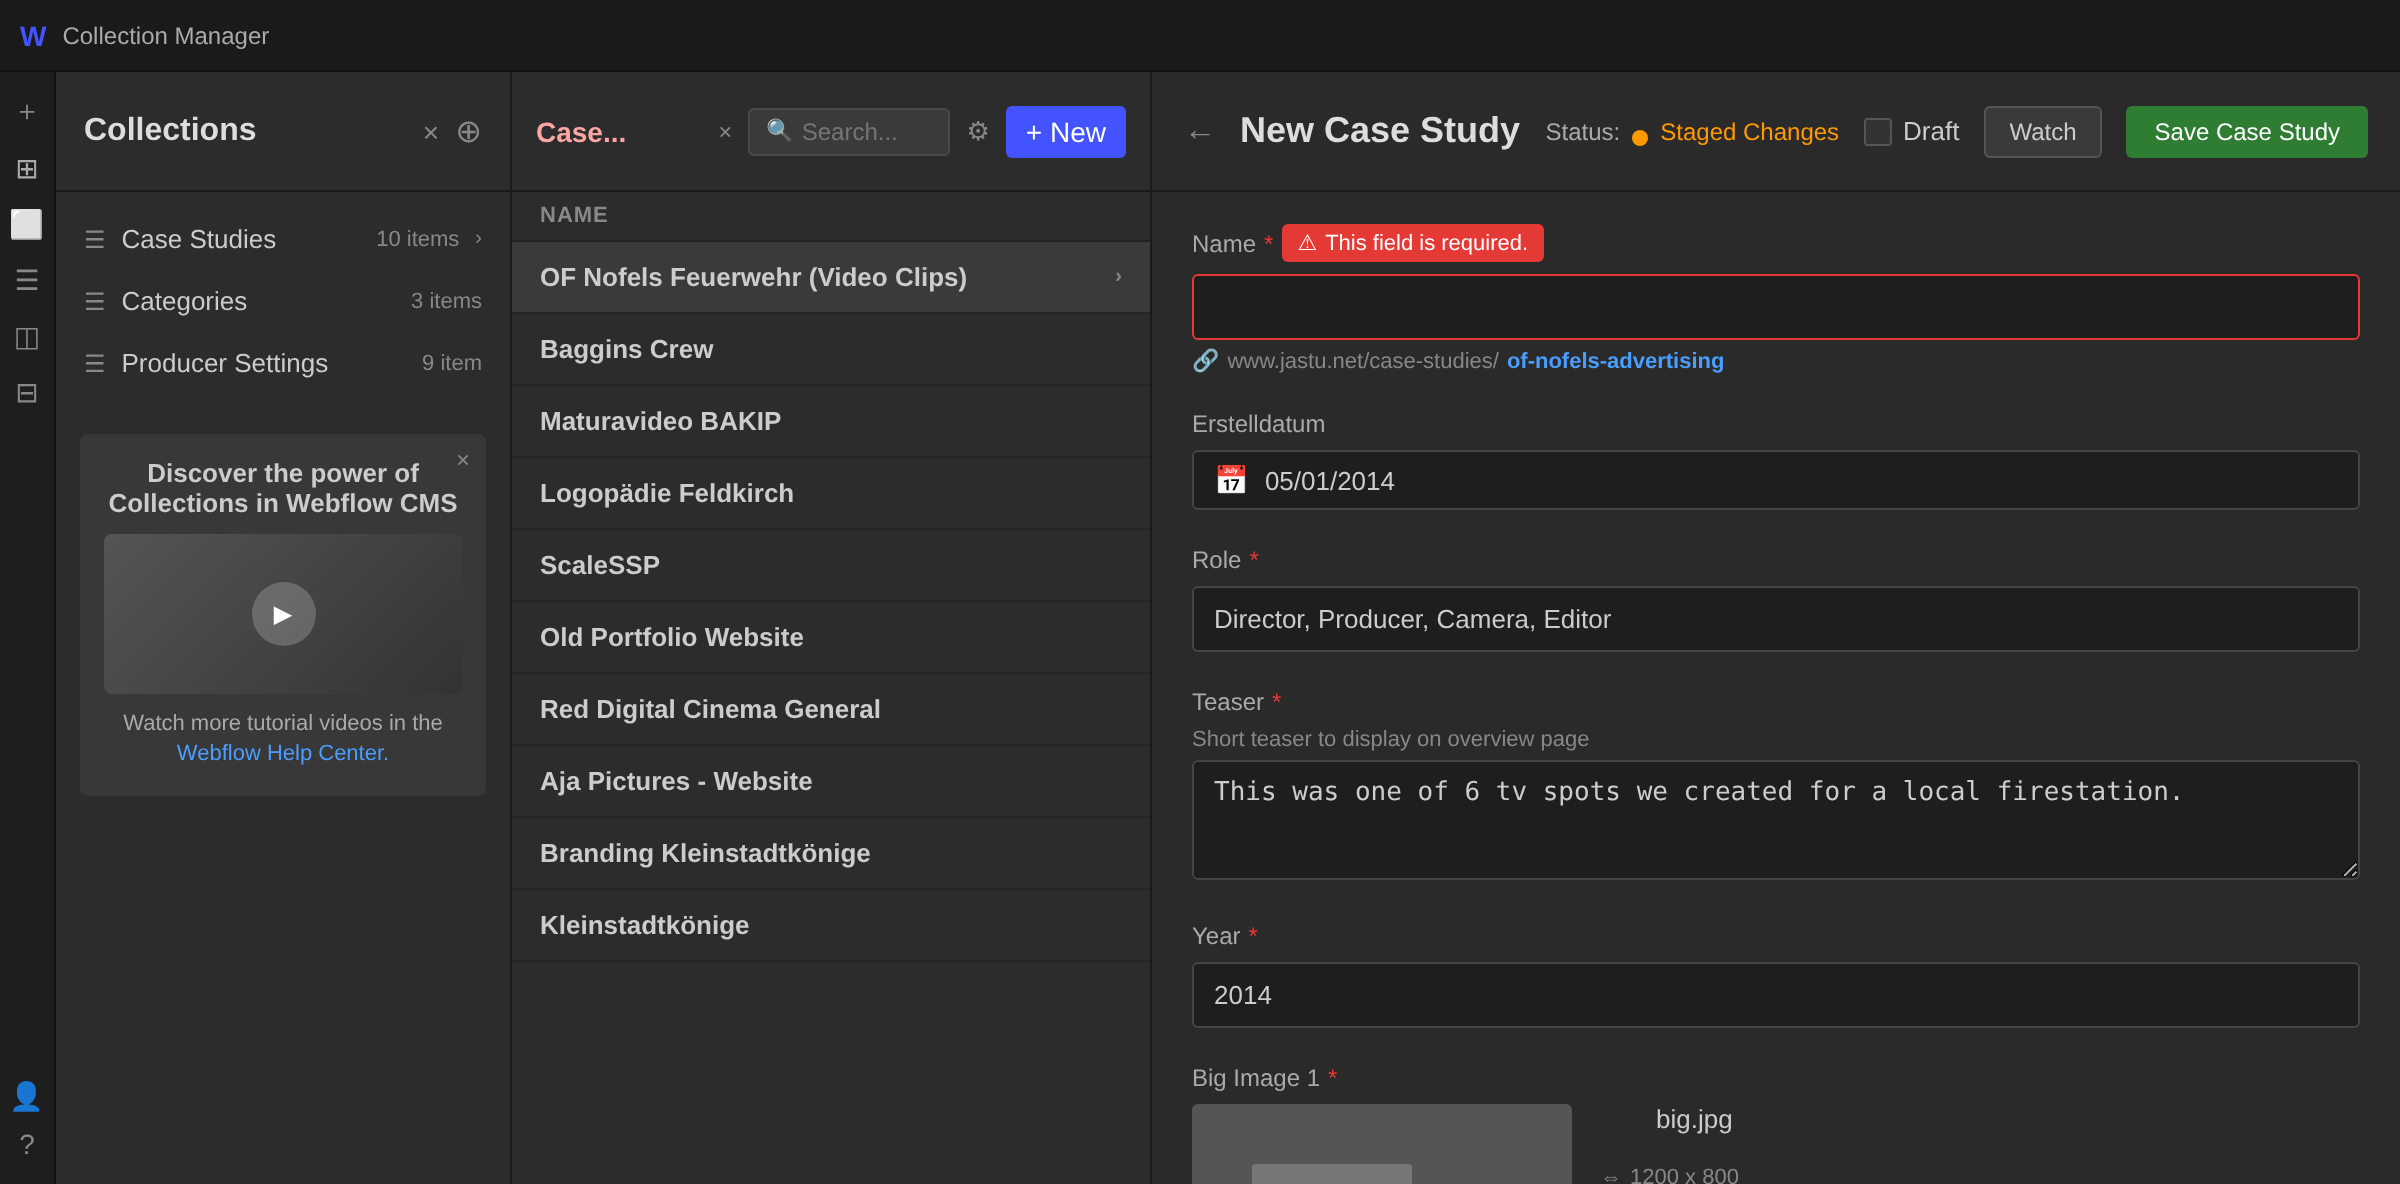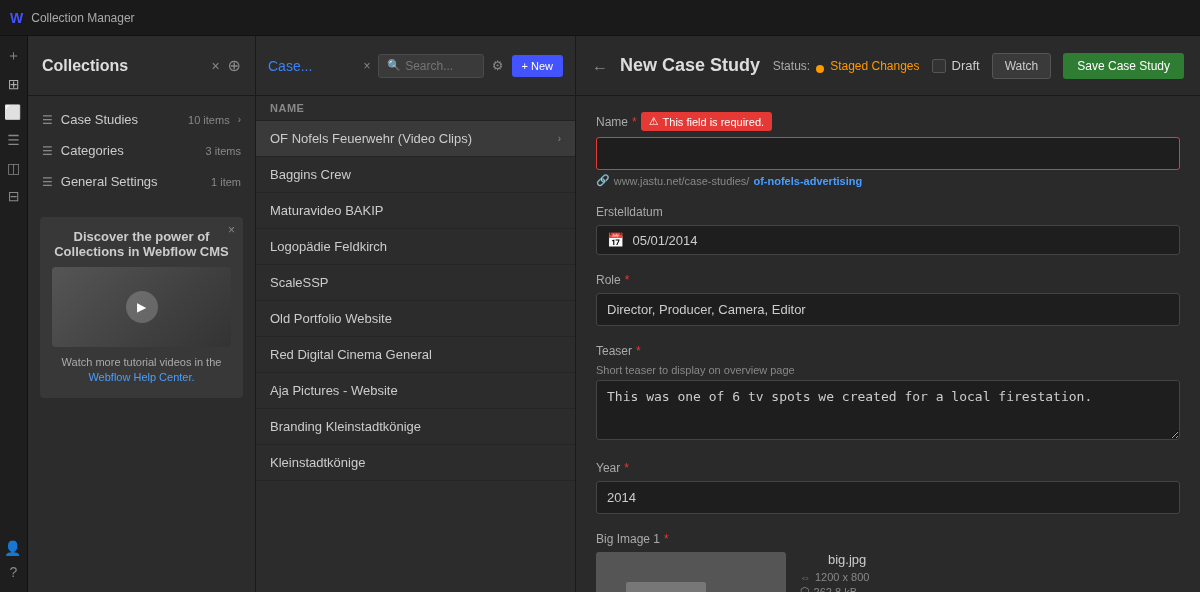--- a/index.html
+++ b/index.html
@@ -36,29 +36,29 @@
     .promo-close { position: absolute; top: 6px; right: 8px; color: #888; cursor: pointer; font-size: 12px; }
     .promo-title { color: #ccc; font-size: 13px; font-weight: 700; margin-bottom: 8px; }
     .promo-thumb { background: #222; border-radius: 4px; height: 80px; display: flex; align-items: center; justify-content: center; margin-bottom: 8px; position: relative; overflow: hidden; }
     .promo-play { width: 32px; height: 32px; background: rgba(255,255,255,0.2); border-radius: 50%; display: flex; align-items: center; justify-content: center; color: white; font-size: 12px; }
     .promo-desc { color: #aaa; font-size: 11px; line-height: 1.4; }
     .promo-link { color: #4a9eff; font-size: 11px; text-decoration: none; }
 
     
     .casestudies-panel { width: 320px; background: #2c2c2c; display: flex; flex-direction: column; border-right: 1px solid #1a1a1a; flex-shrink: 0; }
     .cs-header { height: 60px; display: flex; align-items: center; padding: 0 12px; gap: 8px; border-bottom: 1px solid #1a1a1a; }
-    .cs-title { font-size: 14px; font-weight: 400; color: #3b82f6; flex: 1; }
+    .cs-title { font-size: 14px; font-weight: 700; color: #fca5a5; flex: 1; }
     .cs-close { color: #888; cursor: pointer; font-size: 12px; }
     .cs-search { flex: 1; background: #3a3a3a; border: 1px solid #4a4a4a; border-radius: 3px; padding: 4px 8px; color: #ccc; font-size: 12px; display: flex; align-items: center; gap: 4px; }
     .cs-search input { background: transparent; border: none; outline: none; color: #7dd3fc; font-size: 12px; width: 100%; }
     .cs-gear { color: #888; cursor: pointer; }
-    .cs-new-btn { background: #4353ff; color: white; border: none; border-radius: 3px; padding: 5px 10px; font-size: 11px; cursor: pointer; display: flex; align-items: center; gap: 4px; }
+    .cs-new-btn { background: #4353ff; color: white; border: none; border-radius: 3px; padding: 5px 10px; font-size: 14px; cursor: pointer; display: flex; align-items: center; gap: 4px; }
 
     .cs-col-header { padding: 6px 14px; color: #888; font-size: 11px; font-weight: 600; text-transform: uppercase; letter-spacing: 0.5px; border-bottom: 1px solid #222; }
-    .cs-list { overflow-y: auto; flex: 1; }
+    .cs-list { overflow-y: auto; flex: 1; font-weight: bold; }
     .cs-row { display: flex; align-items: center; padding: 10px 14px; cursor: pointer; border-bottom: 1px solid #252525; }
     .cs-row.active { background: #3a3a3a; }
     .cs-row-name { flex: 1; color: #ccc; font-size: 13px; }
     .cs-row-chevron { color: #888; font-size: 10px; }
 
     
     .form-panel { flex: 1; background: #2a2a2a; display: flex; flex-direction: column; overflow: hidden; }
     .form-header { height: 60px; display: flex; align-items: center; padding: 0 16px; gap: 12px; border-bottom: 1px solid #1a1a1a; flex-shrink: 0; }
     .form-back { color: #888; cursor: pointer; font-size: 16px; }
     .form-title { font-size: 18px; font-weight: 600; color: #ddd; flex: 1; }
@@ -81,21 +81,21 @@
     .field-url { font-size: 11px; color: #888; margin-top: 4px; display: flex; align-items: center; gap: 4px; }
     .field-url-bold { color: #4a9eff; font-weight: bold; }
 
     .date-input-wrap { display: flex; align-items: center; gap: 8px; background: #1e1e1e; border: 1px solid #444; border-radius: 3px; padding: 6px 10px; }
     .date-icon { color: #888; font-size: 14px; }
     .date-input { background: transparent; border: none; outline: none; color: #ccc; font-size: 13px; flex: 1; }
 
     .image-field { display: flex; gap: 14px; align-items: flex-start; }
     .image-thumb { width: 190px; height: 120px; background: #333; border-radius: 3px; overflow: hidden; display: flex; align-items: center; justify-content: center; flex-shrink: 0; }
     .image-info { flex: 1; }
-    .image-filename { color: #ccc; font-size: 13px; font-weight: 500; margin-bottom: 4px; padding-left: 28px; }
+    .image-filename { color: #ccc; font-size: 13px; font-weight: 500; margin-bottom: 16px; padding-left: 28px; }
     .image-meta { color: #888; font-size: 11px; margin-bottom: 2px; display: flex; align-items: center; gap: 4px; }
 
     textarea.field-input { min-height: 60px; resize: vertical; }
   </style>
 </head>
 <body>
 
 <div class="topbar">
   <span class="webflow-w">W</span>
   <span style="color:#aaa; font-size:12px;">Collection Manager</span>
@@ -129,22 +129,22 @@
         <span class="coll-count">10 items</span>
         <span class="coll-chevron">›</span>
       </div>
       <div class="coll-item">
         <span class="coll-icon">☰</span>
         <span class="coll-label">Categories</span>
         <span class="coll-count">3 items</span>
       </div>
       <div class="coll-item">
         <span class="coll-icon">☰</span>
-        <span class="coll-label">General Settings</span>
-        <span class="coll-count">1 item</span>
+        <span class="coll-label">Producer Settings</span>
+        <span class="coll-count">9 item</span>
       </div>
     </div>
     <div class="promo-box">
       <span class="promo-close">×</span>
       <div class="promo-title">Discover the power of Collections in Webflow CMS</div>
       <div class="promo-thumb" style="background: linear-gradient(135deg, #555 0%, #333 100%);">
         <div class="promo-play">▶</div>
       </div>
       <div class="promo-desc">
         <span>Watch more tutorial videos in the</span>

